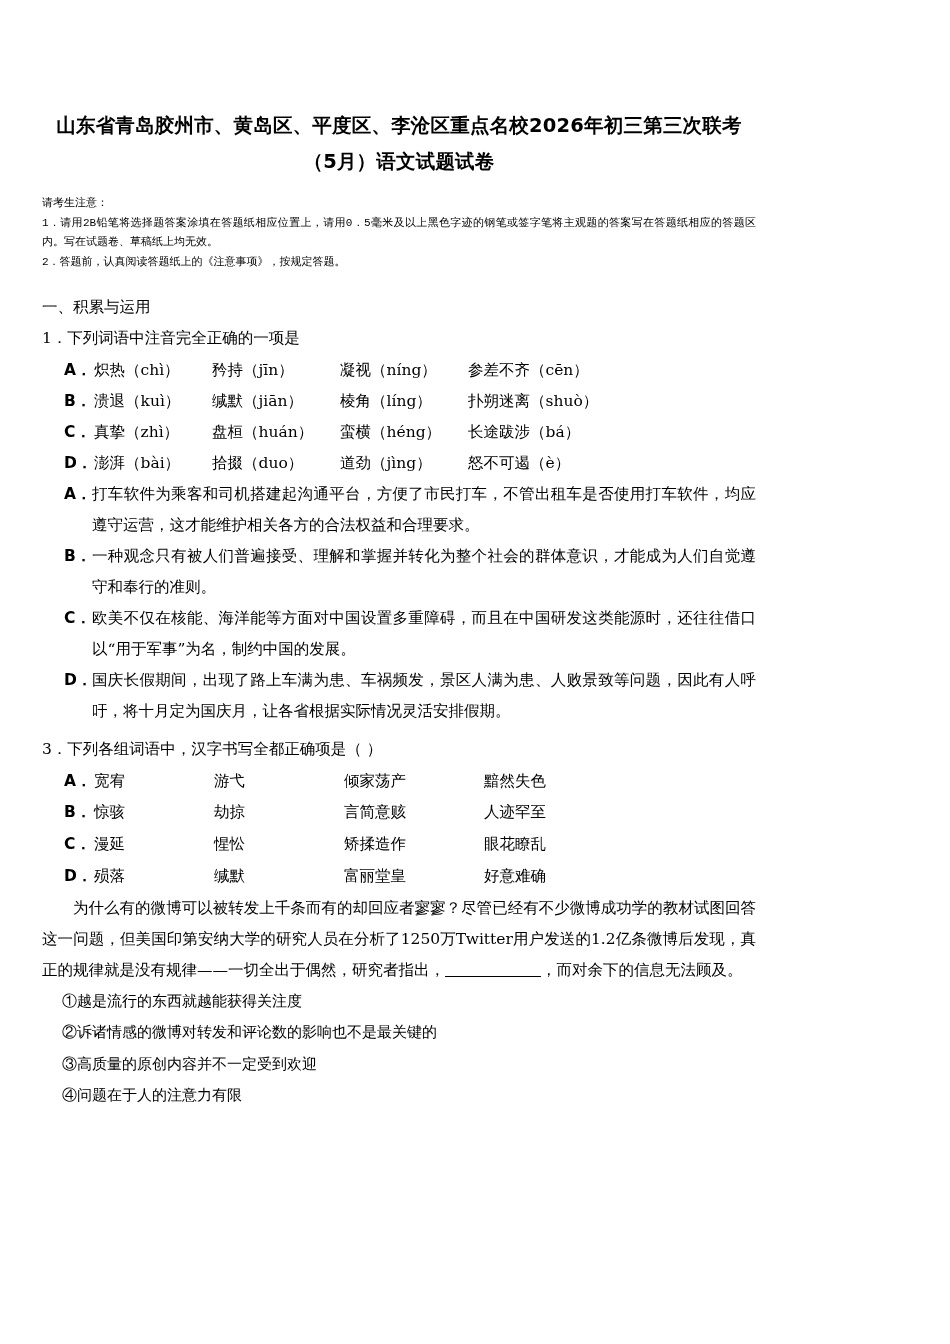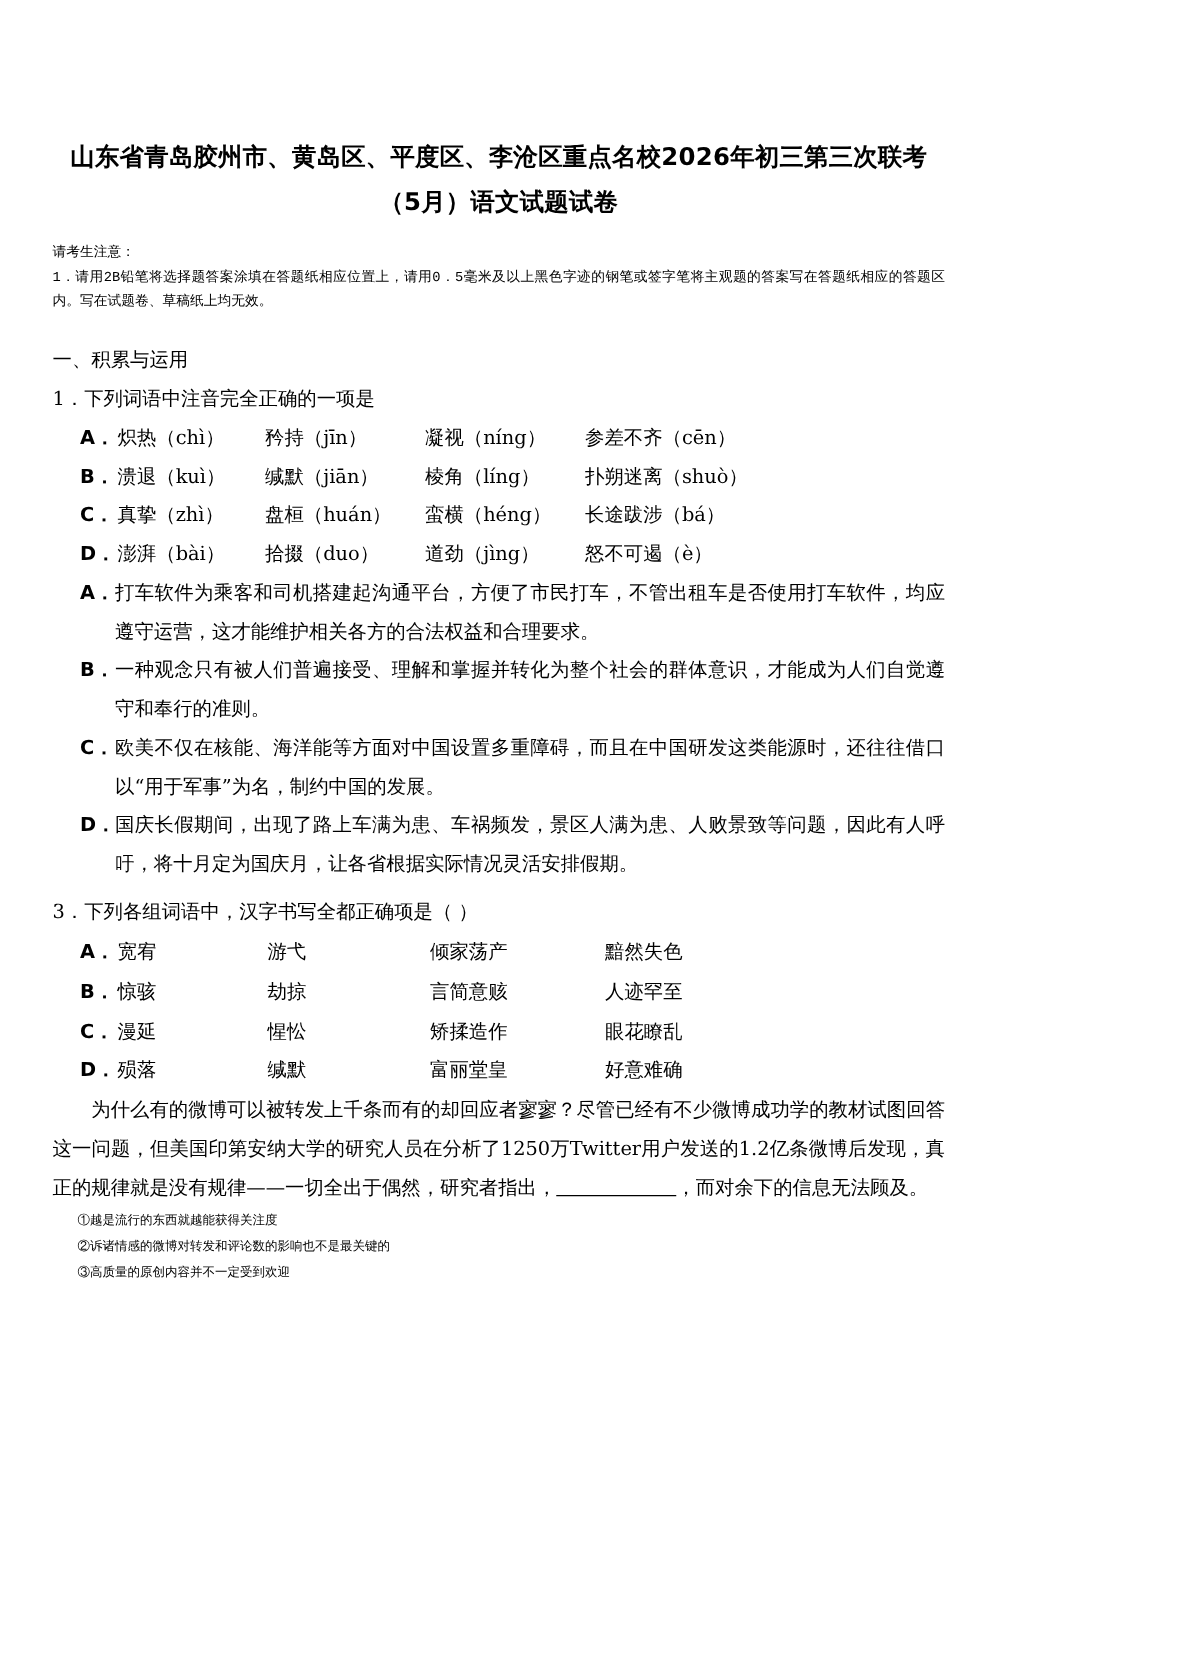--- a/index.html
+++ b/index.html
@@ -104,36 +104,37 @@
     margin: 0;
   }
   .blank-ul {
     display: inline-block;
     border-bottom: 1px solid #000;
     width: 96px;
     height: 1em;
     vertical-align: -2px;
   }
   .choice-line {
-    font-size: 10px;
+    font-size: 15px;
     line-height: 2.1;
     margin: 0;
     padding-left: 20px;
   }
 </style>
 </head>
 <body>
 
 <div class="page">
 
   <div class="doc-title">山东省青岛胶州市、黄岛区、平度区、李沧区重点名校2026年初三第三次联考（5月）语文试题试卷</div>
 
   <div class="notice-block">
     <p class="notice-line">请考生注意：</p>
     <p class="notice-line">1．请用2B铅笔将选择题答案涂填在答题纸相应位置上，请用0．5毫米及以上黑色字迹的钢笔或签字笔将主观题的答案写在答题纸相应的答题区内。写在试题卷、草稿纸上均无效。</p>
+    <p class="notice-line">2．答题前，认真阅读答题纸上的《注意事项》，按规定答题。</p>
   </div>
 
   <div class="section-gap"></div>
 
   <div class="section-heading">一、积累与运用</div>
 
   <p class="q-stem">1．下列词语中注音完全正确的一项是</p>
   <div class="opt-row">
     <span class="opt-label">A．</span>
     <span class="opt-cell w1">炽热（chì）</span>
@@ -208,14 +209,15 @@
     <span class="opt-cell c2">缄默</span>
     <span class="opt-cell c3">富丽堂皇</span>
     <span class="opt-cell c4">好意难确</span>
   </div>
 
   <p class="para-indent"><span>为什么有的微博可以被转发上千条而有的却回应者寥寥？尽管已经有不少微博成功学的教材试图回答这一问题，但美国印第安纳大学的研究人员在分析了1250万Twitter用户发送的1.2亿条微博后发现，真正的规律就是没有规律——一切全出于偶然，研究者指出，</span><span class="blank-ul"></span><span>，而对余下的信息无法顾及。</span></p>
 
   <p class="choice-line">①越是流行的东西就越能获得关注度</p>
   <p class="choice-line">②诉诸情感的微博对转发和评论数的影响也不是最关键的</p>
   <p class="choice-line">③高质量的原创内容并不一定受到欢迎</p>
+  <p class="choice-line">④问题在于人的注意力有限</p>
 
 </div>
 
 </body></html>

